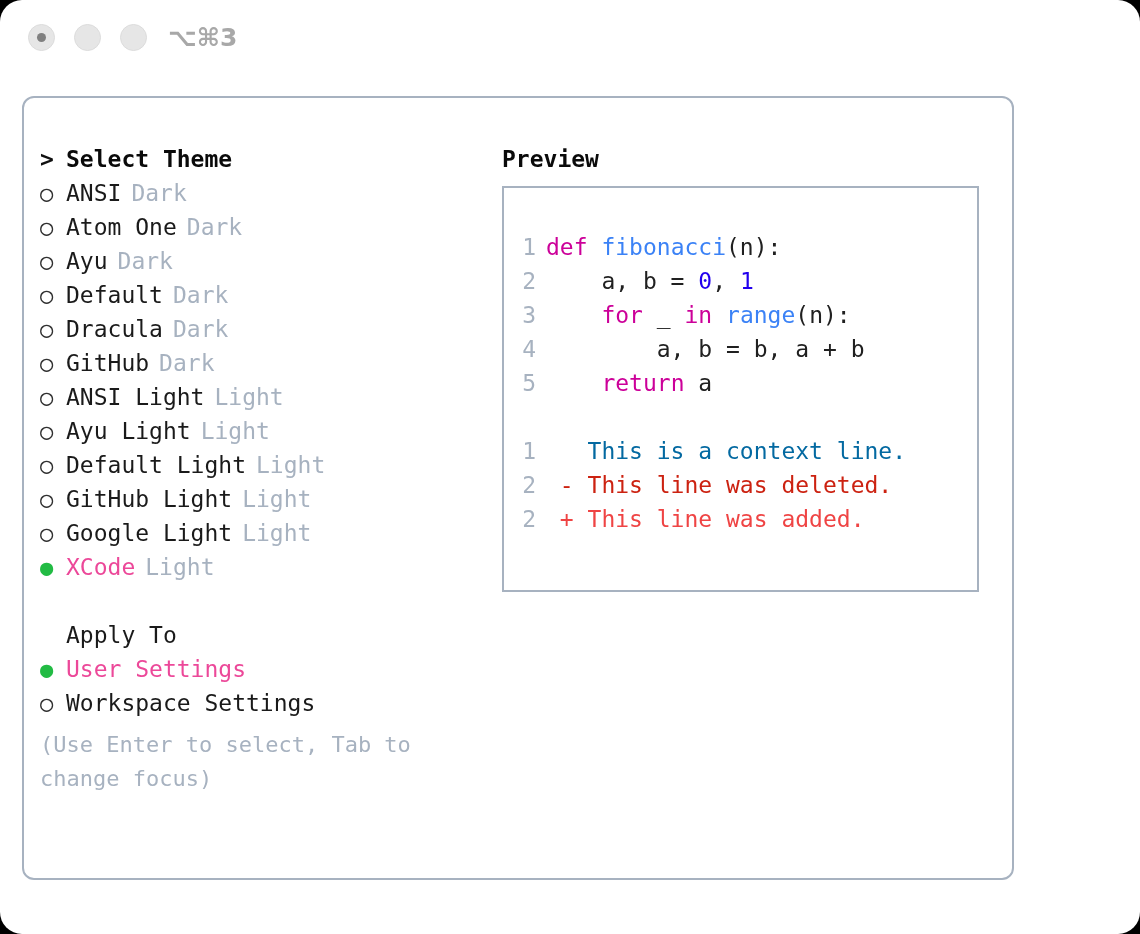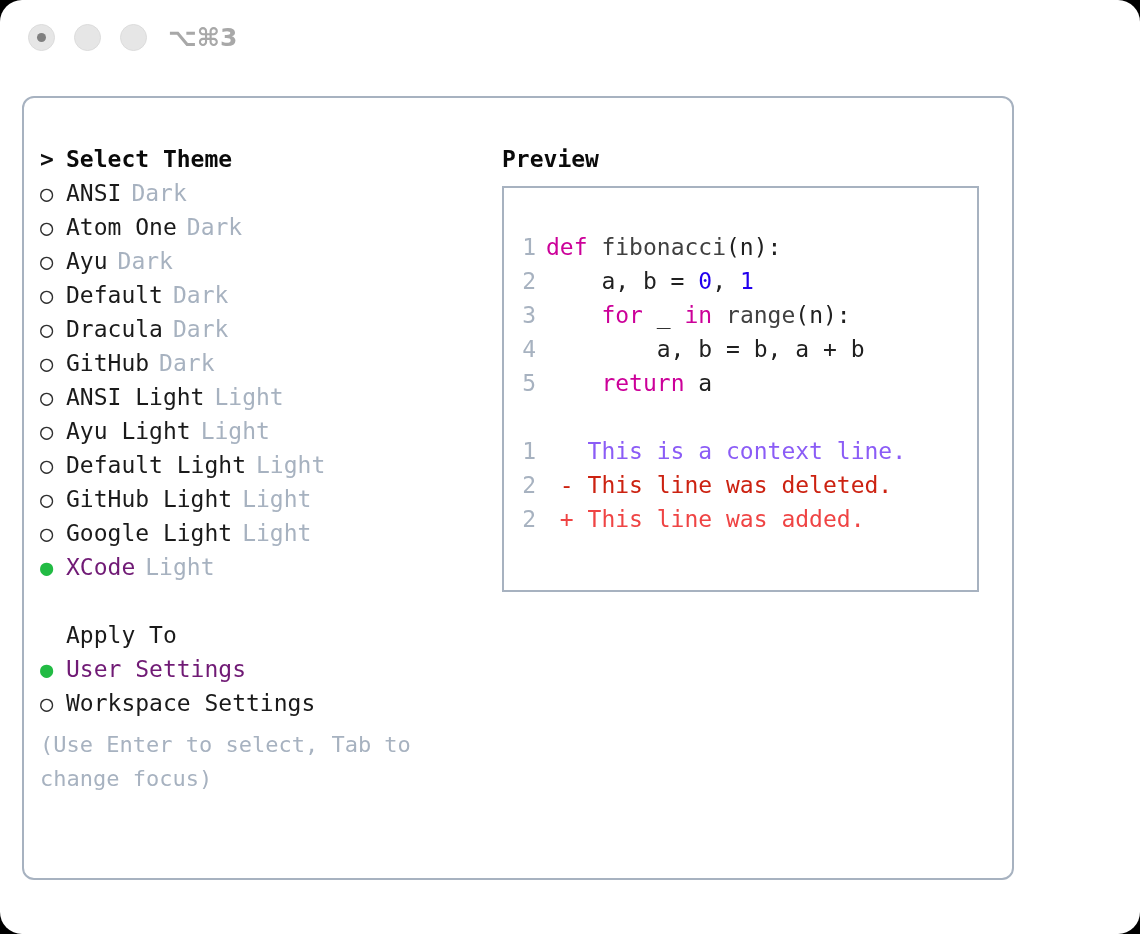--- a/index.html
+++ b/index.html
@@ -110,21 +110,21 @@
   }
   .marker.selected { color: #22bb44; }
   .marker.prompt {
     font-weight: bold;
     color: #101010;
     font-size: 23px;
   }
 
   .label { color: #1a1a1a; }
   .label.heading { font-weight: bold; color: #0a0a0a; }
-  .label.selected { color: #701a75; }
+  .label.selected { color: #ec4899; }
   .variant {
     color: #a7b2c0;
     margin-left: 10px;
   }
 
   #hint {
     position: absolute;
     left: 16px;
     top: 630px;
     width: 410px;
@@ -169,26 +169,26 @@
     width: 42px;
     flex: 0 0 42px;
     text-align: right;
     color: #a7b2c0;
     padding-right: 10px;
     box-sizing: border-box;
   }
   .code-text { color: #202020; white-space: pre; }
 
   .tok-kw  { color: #cc0099; }
-  .tok-fn  { color: #404040; }
+  .tok-fn  { color: #3b82f6; }
   .tok-num { color: #2200ee; }
   .tok-pl  { color: #202020; }
 
   .diff-gap { height: 34px; }
-  .diff-ctx { color: #8b5cf6; }
+  .diff-ctx { color: #0369a1; }
   .diff-del { color: #cc2211; text-align: right; }
   .diff-add { color: #ef4444; }
 </style>
 </head>
 <body>
 
 <div id="window">
 
   <div id="titlebar">
     <div class="traffic-lights">

